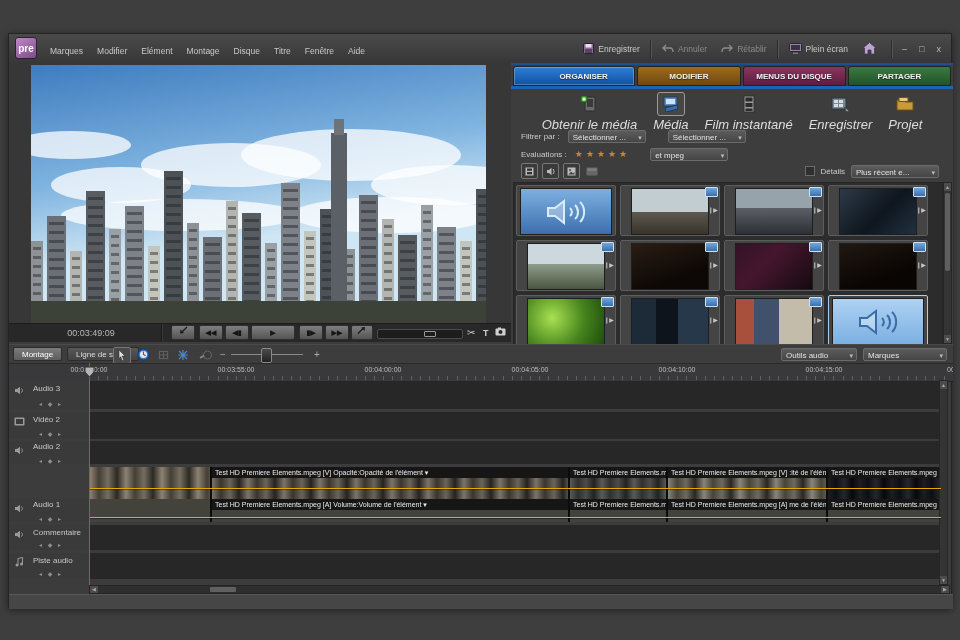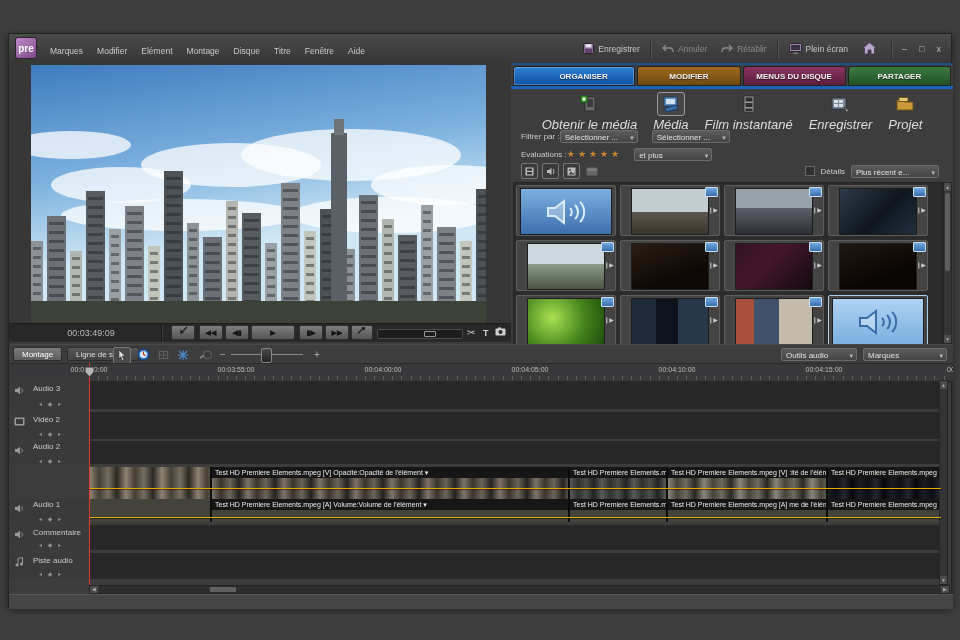--- a/index.html
+++ b/index.html
@@ -29,21 +29,21 @@
   
   .rpanel{position:absolute;left:502px;top:29px;width:442px;height:283px;background:#3d3d3d;}
   .rtopline{position:absolute;left:0;top:0;width:100%;height:2px;background:#1c4f8e;}
   .tabs{position:absolute;left:2px;top:3px;right:2px;height:20px;display:flex;gap:2px;}
   .tab{flex:1;border-radius:3px 3px 0 0;color:#f2f2f2;font-size:8px;font-weight:bold;text-align:center;line-height:20px;border:1px solid #222;box-sizing:border-box;text-shadow:0 1px 1px rgba(0,0,0,.6);}
   .tabline{position:absolute;left:0;top:23px;width:100%;height:3px;background:#1a64b8;}
   .tools{position:absolute;left:0;top:28px;width:100%;height:36px;display:flex;justify-content:center;gap:16px;}
   .tool{text-align:right;color:#ddd;font-size:13px;font-style:italic;}
   .tool .ic{width:26px;height:22px;margin:1px auto 1px;display:flex;align-items:center;justify-content:center;border:1px solid transparent;border-radius:3px;}
   .tool.sel .ic{border-color:#9a9a9a;background:#464646;}
-  .frow{position:absolute;left:10px;height:14px;display:flex;align-items:center;color:#ccc;font-size:8px;}
+  .frow{position:absolute;left:10px;height:14px;display:flex;align-items:center;gap:8px;color:#ccc;font-size:8px;}
   .select{height:13px;background:linear-gradient(#5c5c5c,#454545);border:1px solid #6b6b6b;border-radius:2px;color:#e2e2e2;font-size:8px;line-height:13px;padding:0 4px;position:relative;box-sizing:border-box;}
   .select .car{position:absolute;right:3px;top:0;color:#bbb;font-style:normal;font-size:7px;}
   .stars{letter-spacing:3px;font-size:9px;}
   .mini{position:absolute;left:10px;top:100px;height:16px;display:flex;gap:4px;align-items:center;}
   .mini .mb{width:15px;height:14px;background:#3a3a3a;border:1px solid #777;border-radius:2px;display:flex;align-items:center;justify-content:center;}
   .mini .mp{width:15px;height:14px;display:flex;align-items:center;justify-content:center;opacity:.55;}
   .gridtools{position:absolute;right:14px;top:100px;height:16px;display:flex;align-items:center;gap:6px;color:#ccc;font-size:8px;}
   .chk{width:8px;height:8px;background:#2f2f2f;border:1px solid #6a6a6a;}
   #media-grid{position:absolute;left:2px;top:119px;width:428px;height:162px;background:#2c2c2c;border:1px solid #262626;overflow:hidden;}
   .cell{position:relative;display:inline-block;vertical-align:top;width:100px;height:51px;margin:2px;background:#444;border:1px solid #5d5d5d;border-radius:2px;box-sizing:border-box;}
@@ -578,21 +578,21 @@
 
       <div class="frow" style="top:66px">
         <span>Filtrer par :</span>
         <div class="select" style="width:78px"><span>Sélectionner ...</span><i class="car">▾</i></div>
         <div class="select" style="width:78px;margin-left:14px"><span>Sélectionner ...</span><i class="car">▾</i></div>
       </div>
 
       <div class="frow" style="top:84px">
         <span>Evaluations :</span>
         <span class="stars" id="stars" style="color: rgb(201, 135, 54);">★★★★★</span>
-        <div class="select" style="width:78px;margin-left:12px"><span>et plus</span><i class="car">▾</i></div>
+        <div class="select" style="width:78px;margin-left:12px"><span>et mpeg</span><i class="car">▾</i></div>
       </div>
 
       <div class="mini">
         <div class="mb">
             <svg width="9" height="9" viewBox="0 0 9 9">
               <rect x="0.5" y="0.5" width="8" height="8" fill="#bbb"></rect>
               <rect x="2" y="1.5" width="5" height="2.3" fill="#333"></rect>
               <rect x="2" y="5" width="5" height="2.3" fill="#333"></rect>
             </svg>
           </div>

